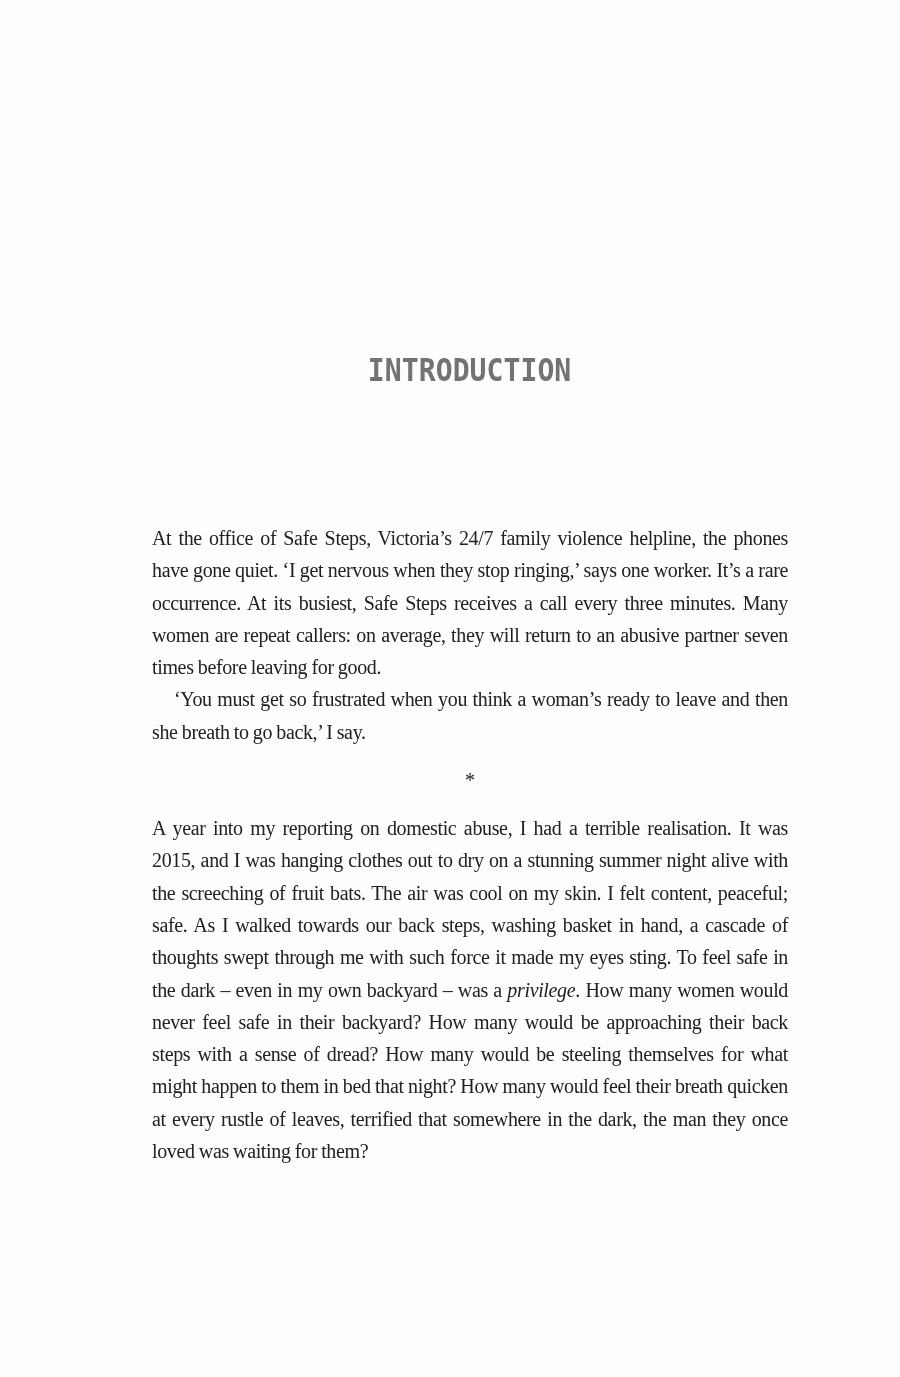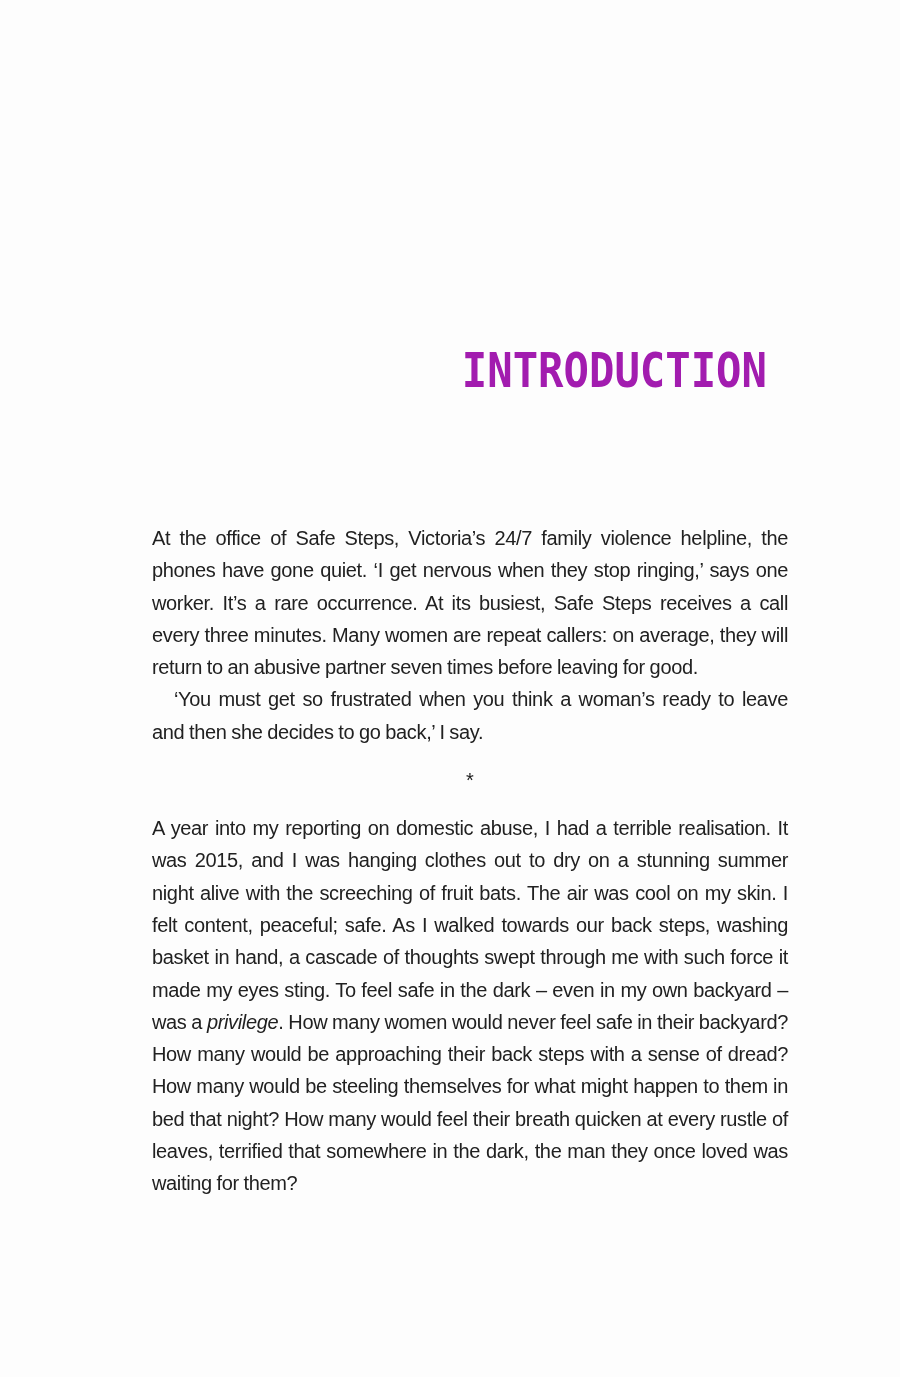--- a/index.html
+++ b/index.html
@@ -10,38 +10,38 @@
   .page {
     position: relative;
     width: 900px;
     height: 1377px;
     background: #fdfdfd;
     overflow: hidden;
   }
   .chapter-heading {
     margin: 352px 0 0 152px;
     width: 636px;
-    text-align: right;
+    text-align: center;
     font-family: "DejaVu Sans Mono", monospace;
     font-weight: bold;
-    font-size: 48px;
+    font-size: 32px;
     line-height: 36px;
-    color: #a21caf;
+    color: #737373;
     letter-spacing: 0;
   }
   .chapter-heading .squeeze {
     display: inline-block;
     transform: scaleX(0.88);
     transform-origin: center;
     white-space: nowrap;
   }
   .body-text {
     margin: 134px 0 0 152px;
     width: 636px;
-    font-family: Liberation Sans, sans-serif;
+    font-family: Liberation Serif, serif;
     font-size: 20px;
     line-height: 32.3px;
     color: #212121;
     text-align: justify;
     letter-spacing: -0.35px;
     word-spacing: -0.5px;
   }
   .body-text p {
     margin: 0;
     padding: 0;
@@ -61,17 +61,17 @@
     font-style: italic;
   }
 </style>
 </head>
 <body>
 
 <div class="page">
   <h1 class="chapter-heading"><span class="squeeze">INTRODUCTION</span></h1>
   <div class="body-text">
       <p class=""><span>At the office of Safe Steps, Victoria’s 24/7 family violence helpline, the phones have gone quiet. ‘I get nervous when they stop ringing,’ says one worker. It’s a rare occurrence. At its busiest, Safe Steps receives a call every three minutes. Many women are repeat callers: on average, they will return to an abusive partner seven times before leaving for good.</span></p>
-      <p class="indent"><span>‘You must get so frustrated when you think a woman’s ready to leave and then she decides to go back,’ I say.</span></p>
+      <p class="indent"><span>‘You must get so frustrated when you think a woman’s ready to leave and then she breath to go back,’ I say.</span></p>
       <div class="section-separator">*</div>
       <p class=""><span>A year into my reporting on domestic abuse, I had a terrible realisation. It was 2015, and I was hanging clothes out to dry on a stunning summer night alive with the screeching of fruit bats. The air was cool on my skin. I felt content, peaceful; safe. As I walked towards our back steps, washing basket in hand, a cascade of thoughts swept through me with such force it made my eyes sting. To feel safe in the dark – even in my own backyard – was a </span><em>privilege</em><span>. How many women would never feel safe in their backyard? How many would be approaching their back steps with a sense of dread? How many would be steeling themselves for what might happen to them in bed that night? How many would feel their breath quicken at every rustle of leaves, terrified that somewhere in the dark, the man they once loved was waiting for them?</span></p>
     </div>
 </div>
 
 </body></html>

